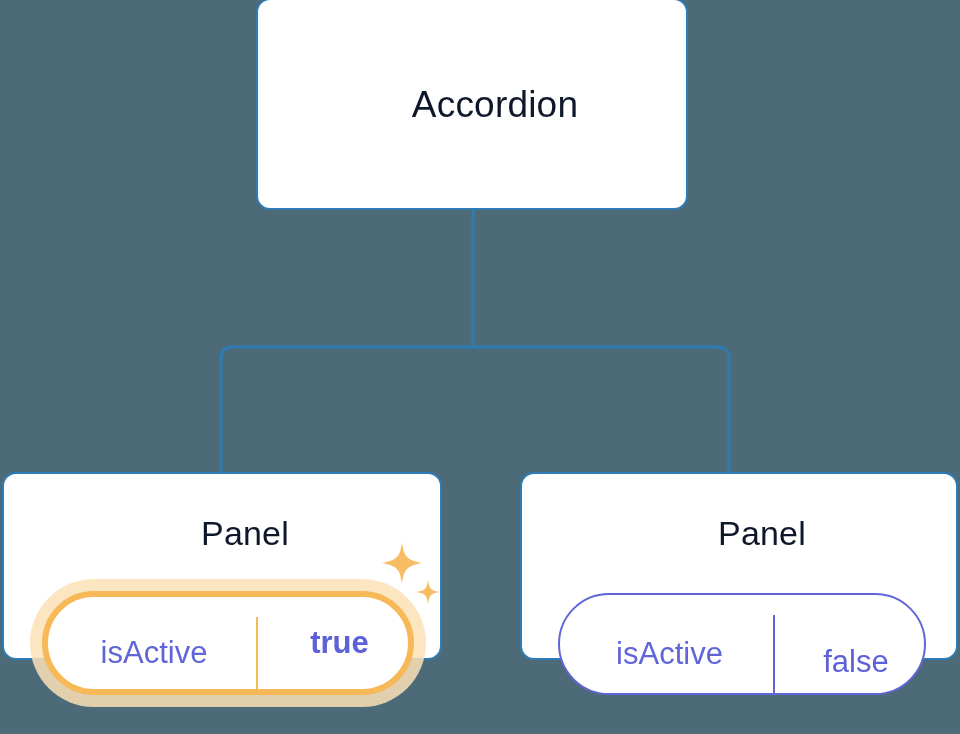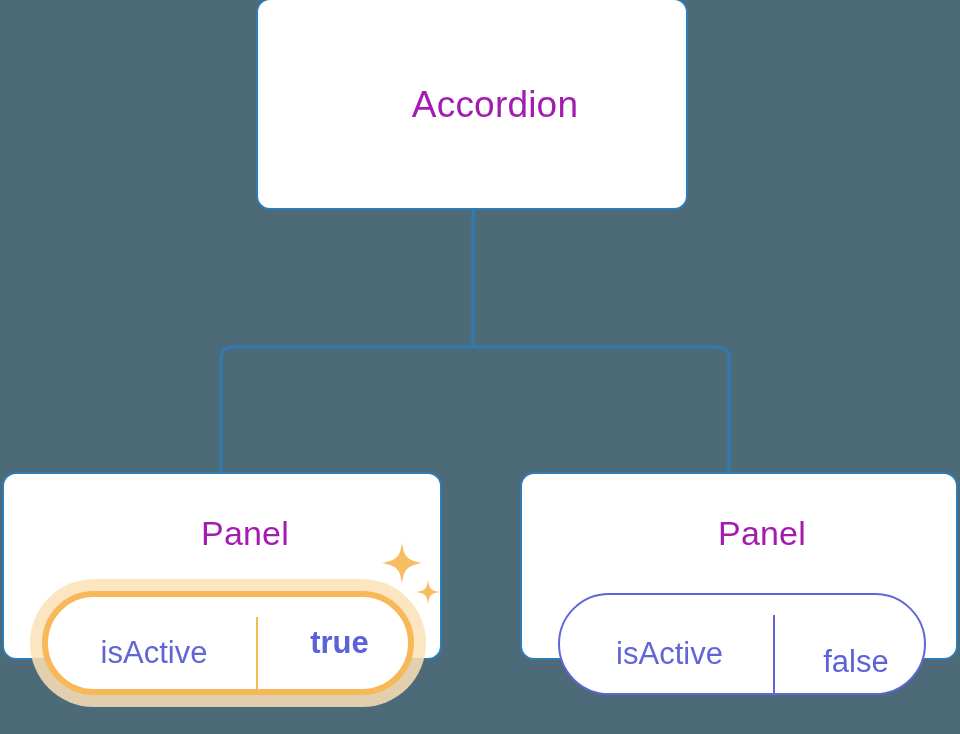--- a/index.html
+++ b/index.html
@@ -67,21 +67,21 @@
   }
   .node-child .node-title {
     position: absolute;
     left: 0;
     right: 0;
     top: 42px;
     text-align: center;
   }
 
   .node-title {
-    color: #a21caf;
+    color: #0f172a;
     font-size: 34px;
     font-weight: 400;
     letter-spacing: 0.2px;
     line-height: 1;
     padding-left: 46px;
   }
   .node-root .node-title {
     font-size: 37px;
   }
 

